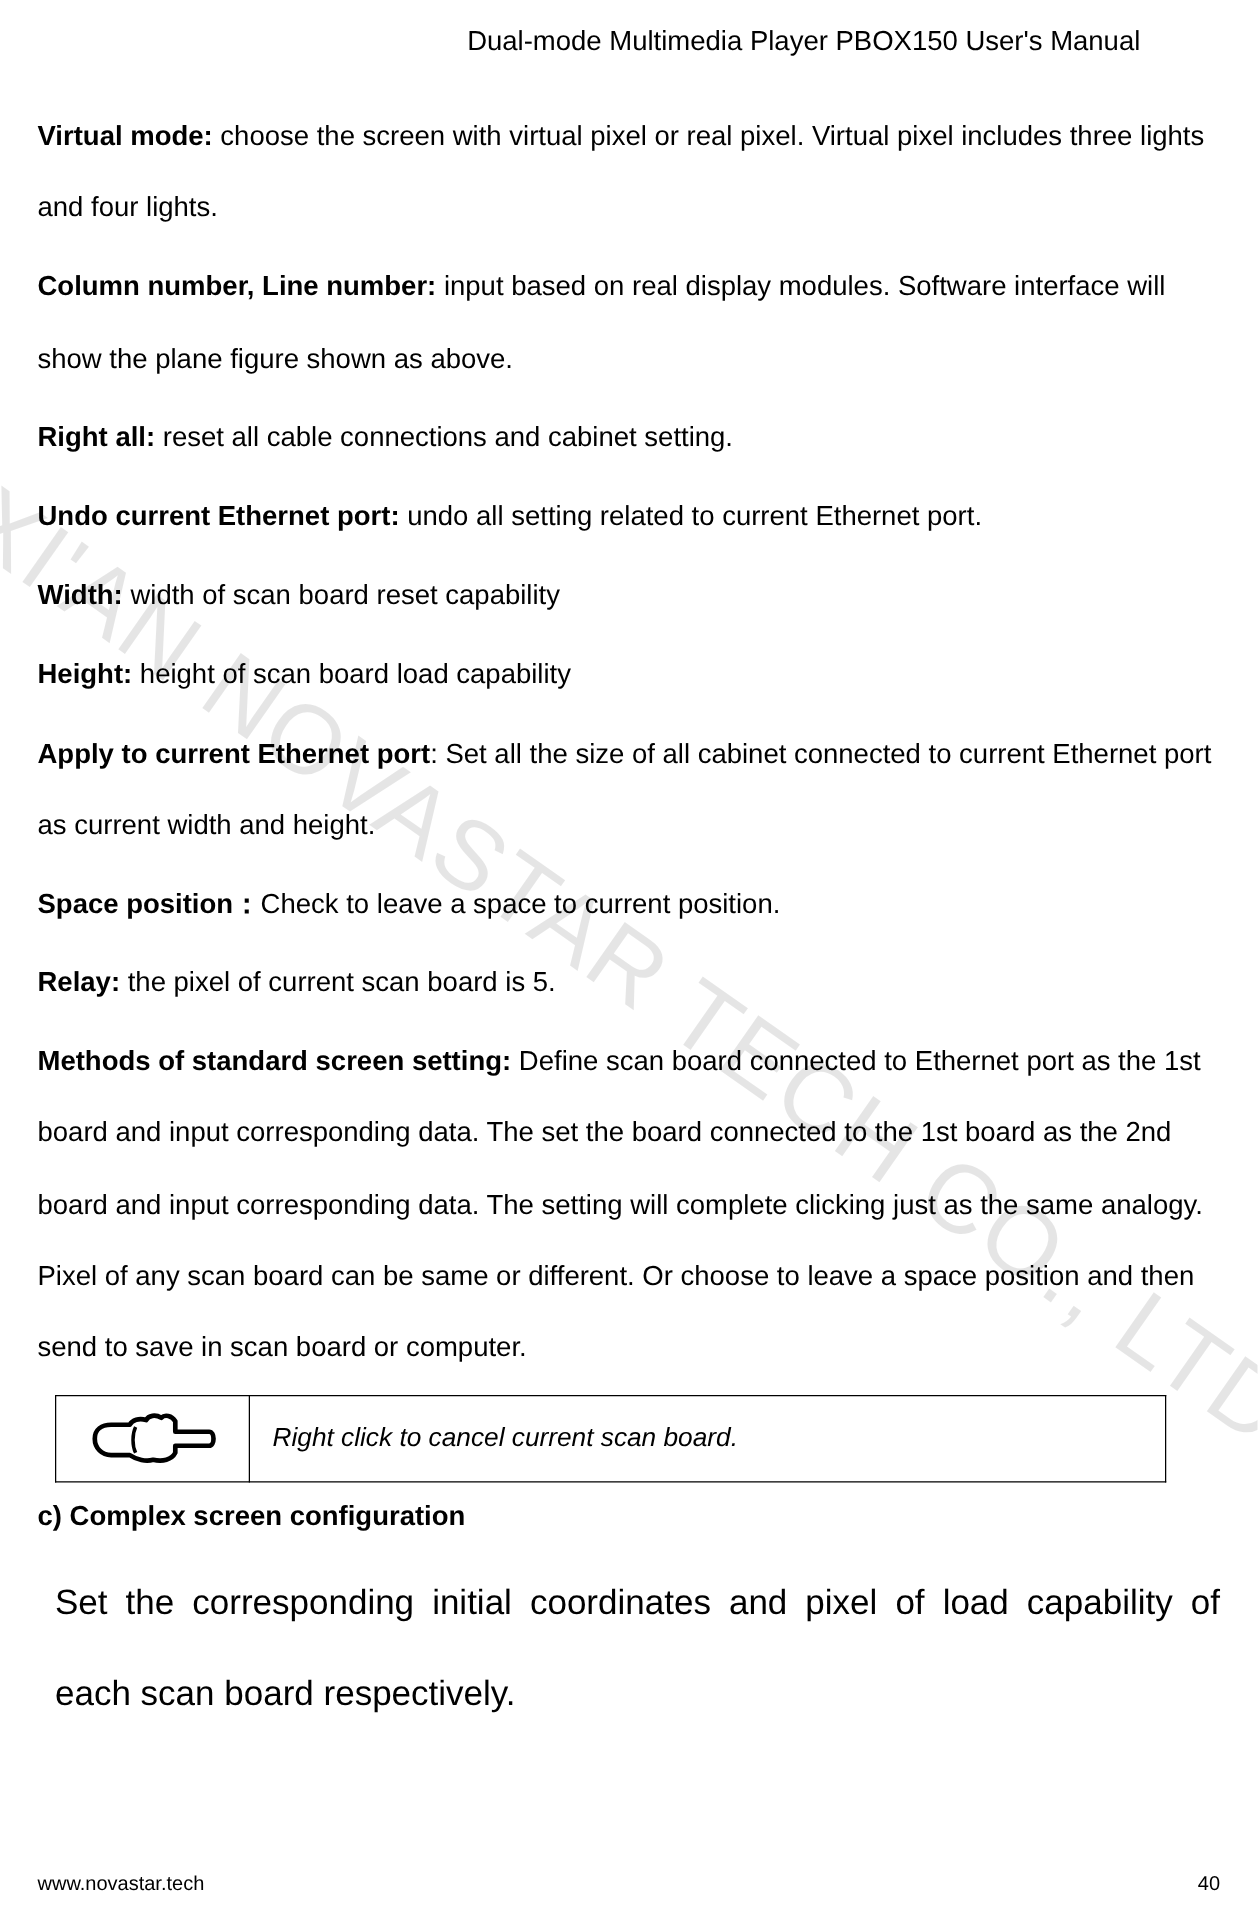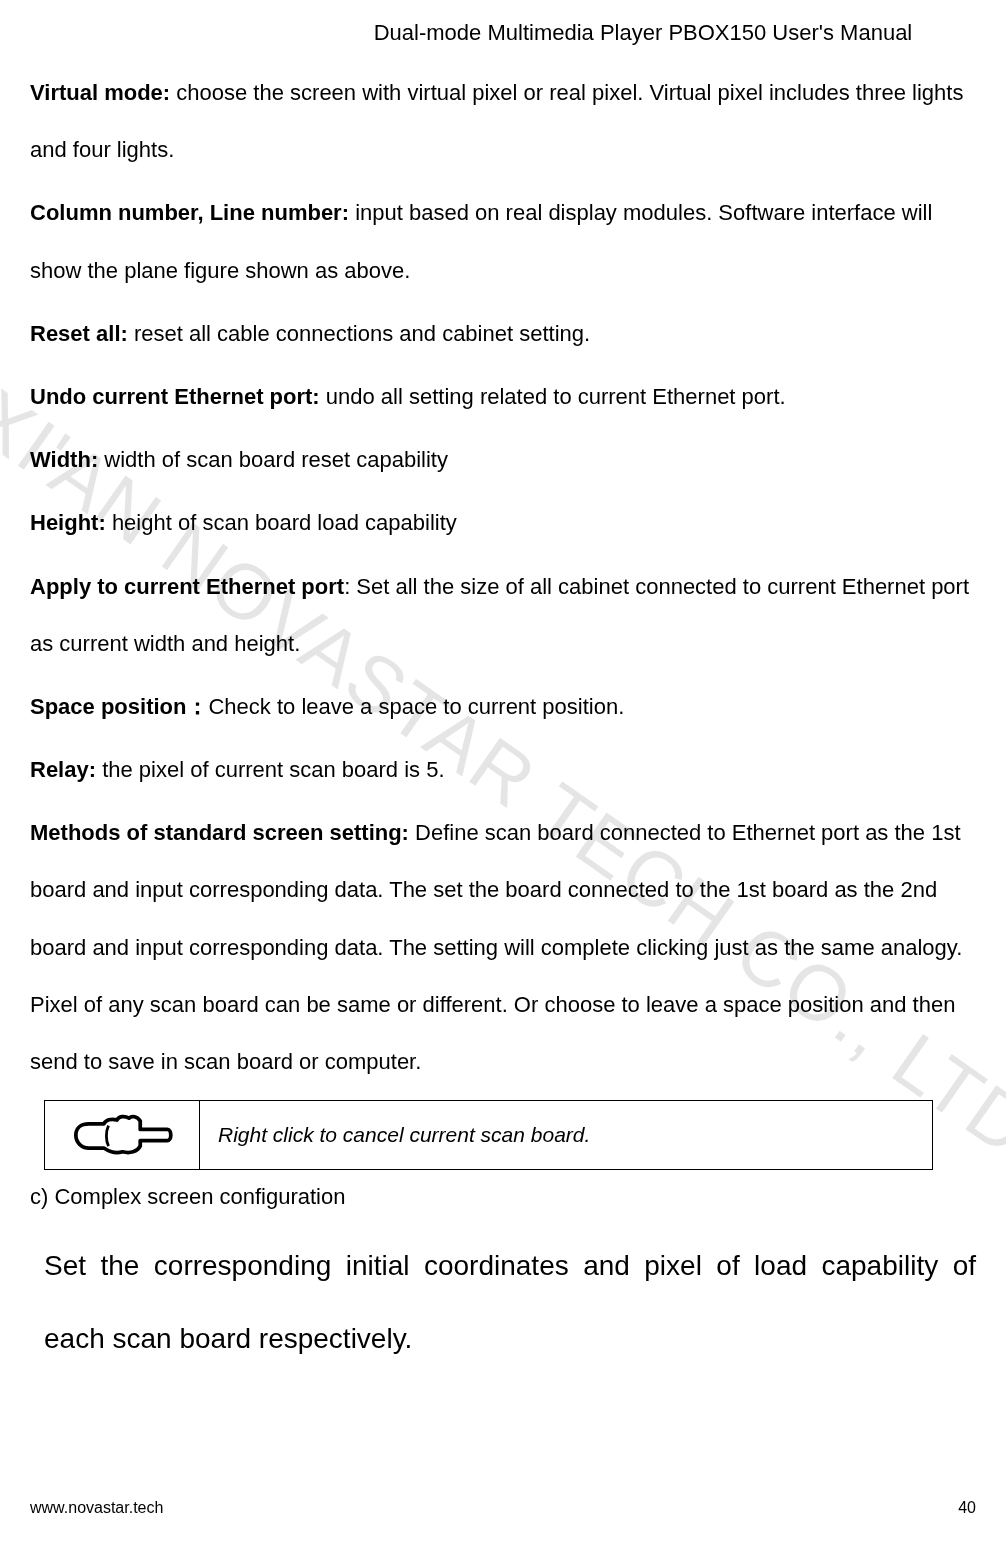--- a/index.html
+++ b/index.html
@@ -14,21 +14,21 @@
     .page {
       width: 1006px;
       height: 1545px;
       position: relative;
       padding: 20px 30px 30px 30px;
       background: #ffffff;
     }
     .header-title {
       text-align: center;
       font-size: 22px;
-      margin-bottom: 18px;
+      margin-bottom: 34px;
       margin-top: 0;
       padding-left: 280px;
     }
     .body-text {
       font-size: 22px;
       line-height: 2.6;
       text-align: left;
     }
     .body-text p {
       margin: 0 0 6px 0;
@@ -52,21 +52,21 @@
       padding: 6px !important;
     }
     .note-icon-svg {
       width: 115px;
       height: 56px;
       display: block;
       margin: 0 auto;
     }
     .section-heading {
       font-size: 22px;
-      font-weight: 400;
+      font-weight: 700;
       margin: 14px 0 20px 0;
     }
     .indent-para {
       font-size: 28px;
       line-height: 2.6;
       margin: 0 0 0 14px;
       text-align: justify;
       text-align-last: left;
       text-justify: inter-word;
     }
@@ -98,21 +98,21 @@
 
 <div class="page">
 
   <div class="watermark">XI'AN NOVASTAR TECH CO., LTD</div>
 
   <div class="header-title">Dual-mode Multimedia Player PBOX150 User's Manual</div>
 
   <div class="body-text">
     <p><span class="bold">Virtual mode:</span><span> choose the screen with virtual pixel or real pixel. Virtual pixel includes three lights and four lights.</span></p>
     <p><span class="bold">Column number, Line number:</span><span> input based on real display modules. Software interface will show the plane figure shown as above.</span></p>
-    <p><span class="bold">Reset all:</span><span> reset all cable connections and cabinet setting.</span></p>
+    <p><span class="bold">Right all:</span><span> reset all cable connections and cabinet setting.</span></p>
     <p><span class="bold">Undo current Ethernet port:</span><span> undo all setting related to current Ethernet port.</span></p>
     <p><span class="bold">Width:</span><span> width of scan board reset capability</span></p>
     <p><span class="bold">Height:</span><span> height of scan board load capability</span></p>
     <p><span class="bold">Apply to current Ethernet port</span><span>: Set all the size of all cabinet connected to current Ethernet port as current width and height.</span></p>
     <p><span class="bold">Space position：</span><span>Check to leave a space to current position.</span></p>
     <p><span class="bold">Relay:</span><span> the pixel of current scan board is 5.</span></p>
     <p><span class="bold">Methods of standard screen setting:</span><span> Define scan board connected to Ethernet port as the 1st board and input corresponding data. The set the board connected to the 1st board as the 2nd board and input corresponding data. The setting will complete clicking just as the same analogy. Pixel of any scan board can be same or different. Or choose to leave a space position and then send to save in scan board or computer.</span></p>
   </div>
 
   <table class="note-table">

